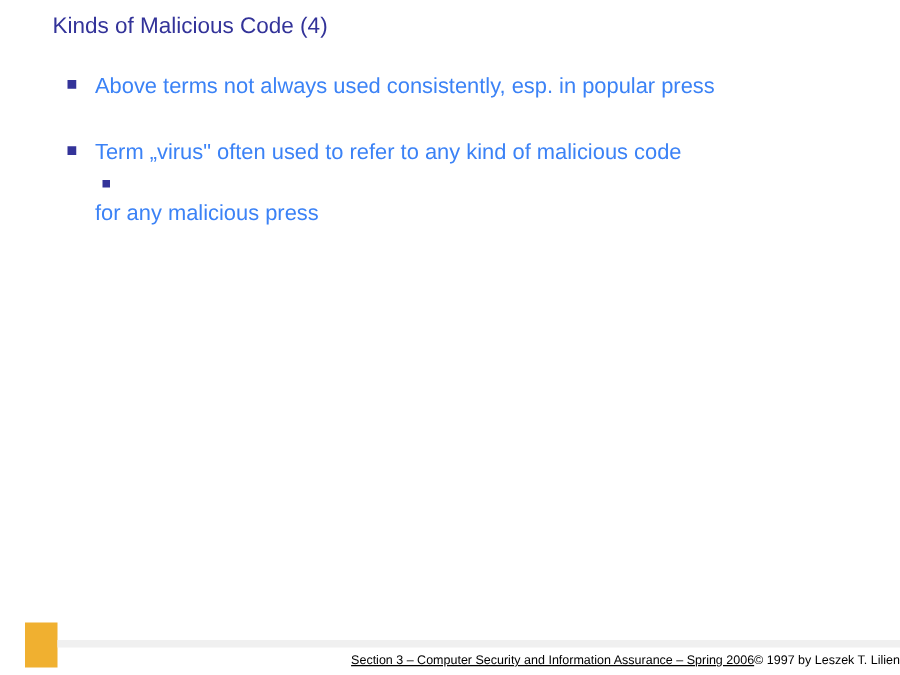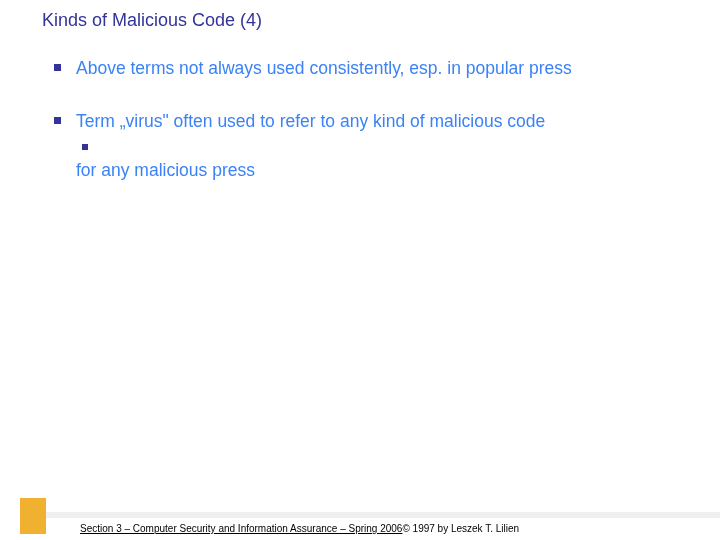--- a/index.html
+++ b/index.html
@@ -74,21 +74,21 @@
     background: #f0f0f0;
   }
   .footer {
     position: absolute;
     left: 60px;
     right: 20px;
     bottom: 6px;
     font-size: 10px;
     color: #000;
     display: flex;
-    justify-content: flex-start;
+    justify-content: flex-end;
     font-family: Arial, sans-serif;
   }
   .footer .under {
     text-decoration: underline;
   }
   .pagenum {
     position: absolute;
     right: 4px;
     bottom: 50px;
     font-size: 12px;

